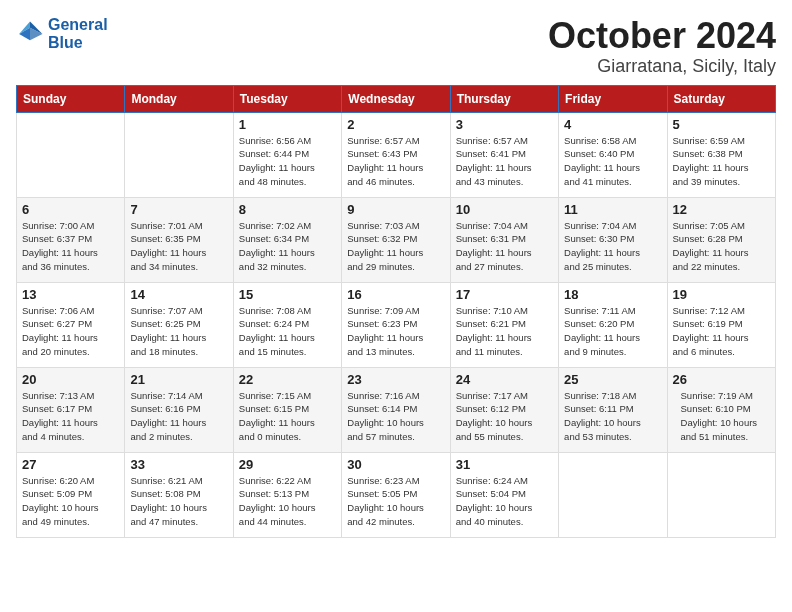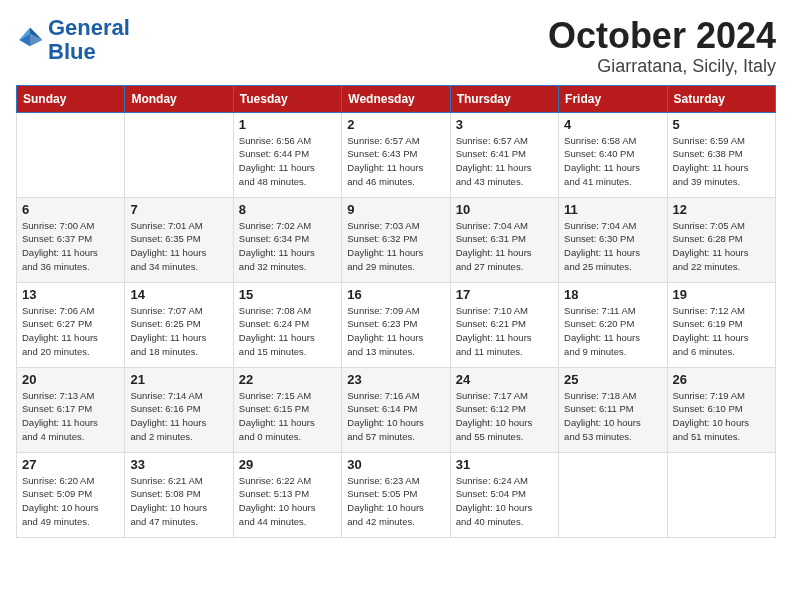--- a/index.html
+++ b/index.html
@@ -15,21 +15,21 @@
       justify-content: space-between;
       align-items: flex-start;
       margin-bottom: 8px;
     }
     .logo {
       display: flex;
       align-items: center;
       gap: 4px;
     }
     .logo-text {
-      font-size: 22px;
+      font-size: 16px;
       font-weight: bold;
       color: #333;
       line-height: 1.1;
     }
     .logo-text span {
       color: #1a5fa8;
     }
     .logo-icon {
       width: 28px;
       height: 28px;
@@ -301,21 +301,21 @@
         </td>
         <td>
           <div class="day-number">25</div>
           <div class="day-info" style="white-space: pre-line;">Sunrise: 7:18 AM
 Sunset: 6:11 PM
 Daylight: 10 hours
 and 53 minutes.</div>
         </td>
         <td>
           <div class="day-number">26</div>
-          <div class="day-info" style="white-space: pre-line;">Sunrise: 7:19 AM
+          <div class="day-info" style="white-space: pre-line; margin-left: 8px;">Sunrise: 7:19 AM
 Sunset: 6:10 PM
 Daylight: 10 hours
 and 51 minutes.</div>
         </td>
       </tr>
       <tr>
         <td>
           <div class="day-number">27</div>
           <div class="day-info" style="white-space: pre-line;">Sunrise: 6:20 AM
 Sunset: 5:09 PM

